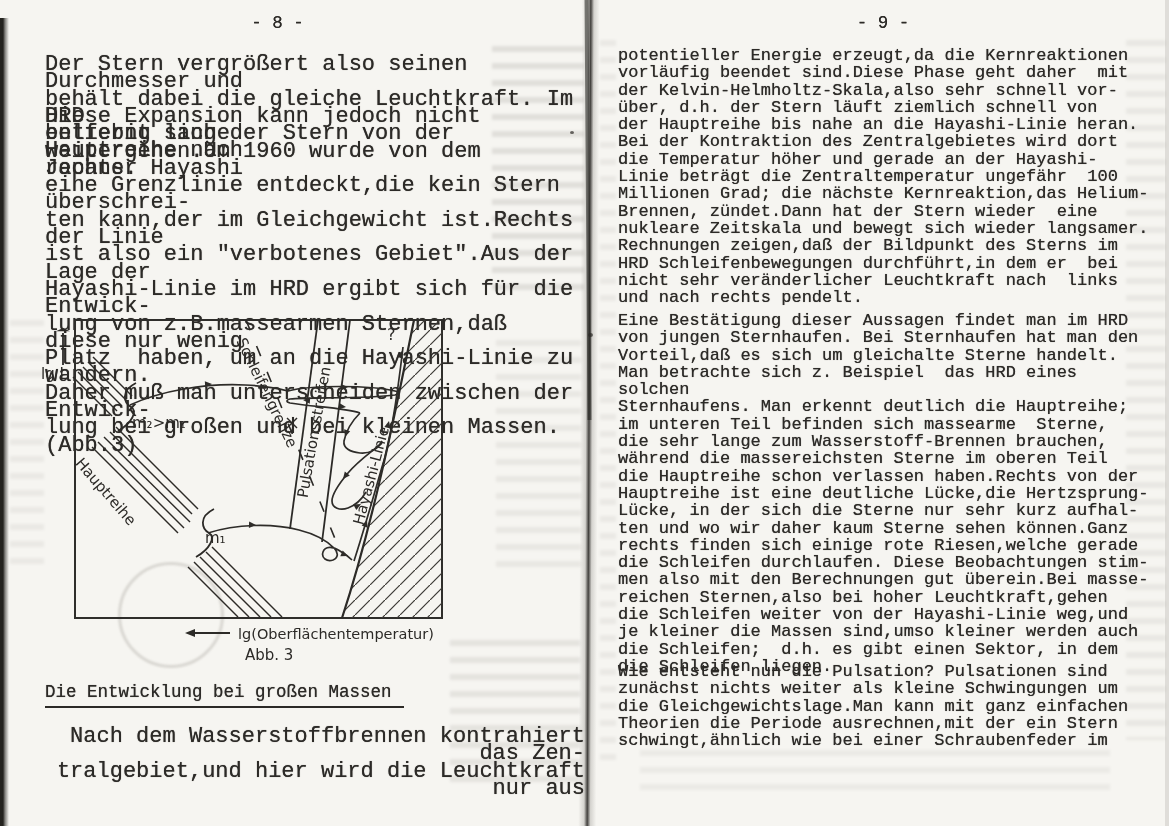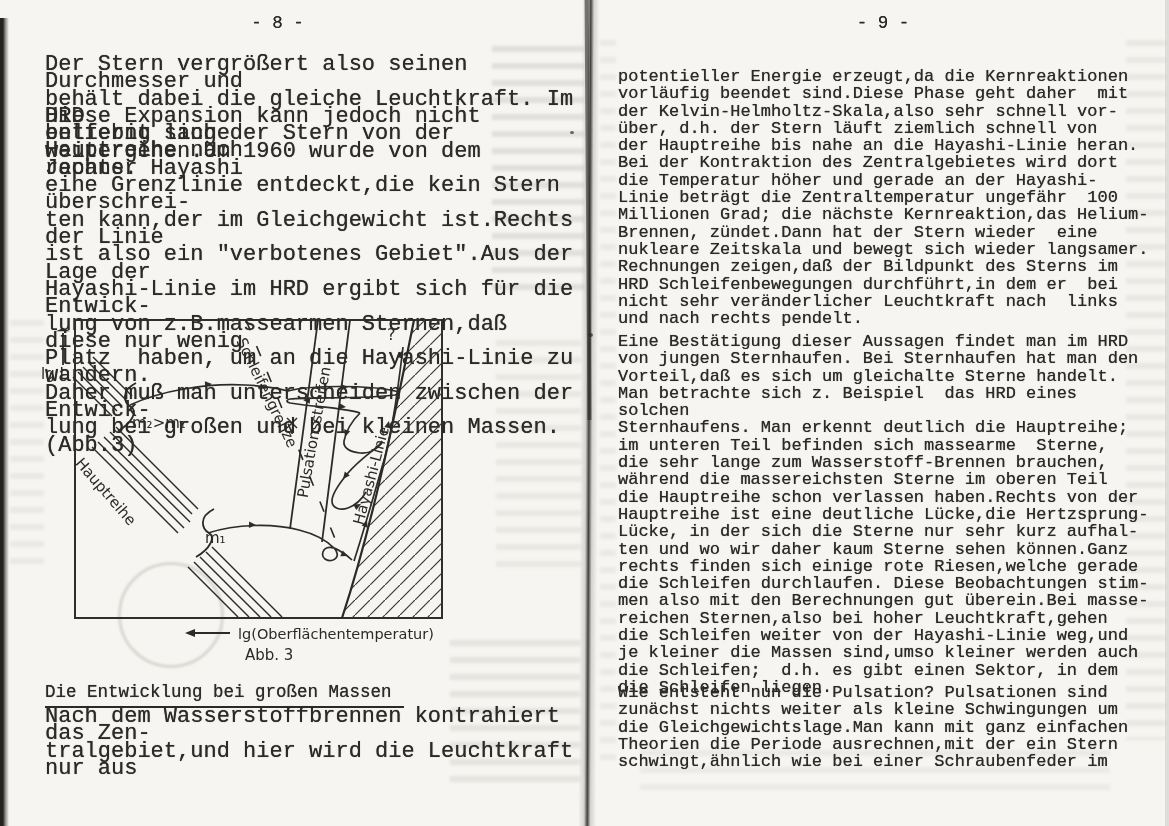--- a/index.html
+++ b/index.html
@@ -26,21 +26,21 @@
   .p8{left:45px;width:540px;}
   .p9{left:618px;width:540px;}
 
   .pagenum{position:absolute;top:13px;text-align:center;font-size:17.5px;
     text-shadow:0 0 .6px rgba(44,42,39,.9);}
   .p8 .pagenum{left:0;width:465px;}
   .p9 .pagenum{left:0;width:530px;}
 
   .para{position:absolute;left:0;margin:0;font-size:22px;line-height:17.3px;
     white-space:pre-wrap;text-shadow:0 0 .7px rgba(44,42,39,.85);}
-  .p9 .para{font-size:17px;margin-top:21px;}
+  .p9 .para{font-size:17px;}
 
   .hline{position:absolute;left:0;font-size:17.5px;line-height:20px;
     text-shadow:0 0 .7px rgba(44,42,39,.85);}
   .hline span{display:inline-block;border-bottom:2px solid #2c2a27;padding-bottom:4px;}
   .hline.l1 span{padding-right:12px;}
   .hline.l2 span{padding-right:26px;}
 
   .figure{position:absolute;left:40px;top:315px;width:435px;height:352px;}
   .figure svg{display:block;}
   .fig-label{font-family:"DejaVu Sans","Liberation Sans",sans-serif;fill:#2c2a27;}
@@ -78,21 +78,21 @@
 ten kann,der im Gleichgewicht ist.Rechts der Linie
 ist also ein "verbotenes Gebiet".Aus der Lage der
 Hayashi-Linie im HRD ergibt sich für die Entwick-
 lung von z.B.massearmen Sternen,daß diese nur wenig
 Platz  haben, um an die Hayashi-Linie zu wandern.
 Daher muß man unterscheiden zwischen der Entwick-
 lung bei großen und bei kleinen Massen. (Abb.3)</p>
 
     <div class="hline l1" style="top:682px;"><span>Die Entwicklung bei großen Massen</span></div>
 
-    <p class="para" style="top:708px;">Nach dem Wasserstoffbrennen kontrahiert das Zen-
+    <p class="para" style="top:728px;text-align:right;">Nach dem Wasserstoffbrennen kontrahiert das Zen-
 tralgebiet,und hier wird die Leuchtkraft nur aus</p>
   </div>
 
   <div class="figure">
     <svg width="435" height="352" viewBox="0 0 435 352" xmlns="http://www.w3.org/2000/svg">
       <defs>
         <pattern id="hatch" patternUnits="userSpaceOnUse" width="15" height="15">
           <line x1="0" y1="15" x2="15" y2="0" stroke="#3a3834" stroke-width="1.2"></line>
         </pattern>
       </defs>

